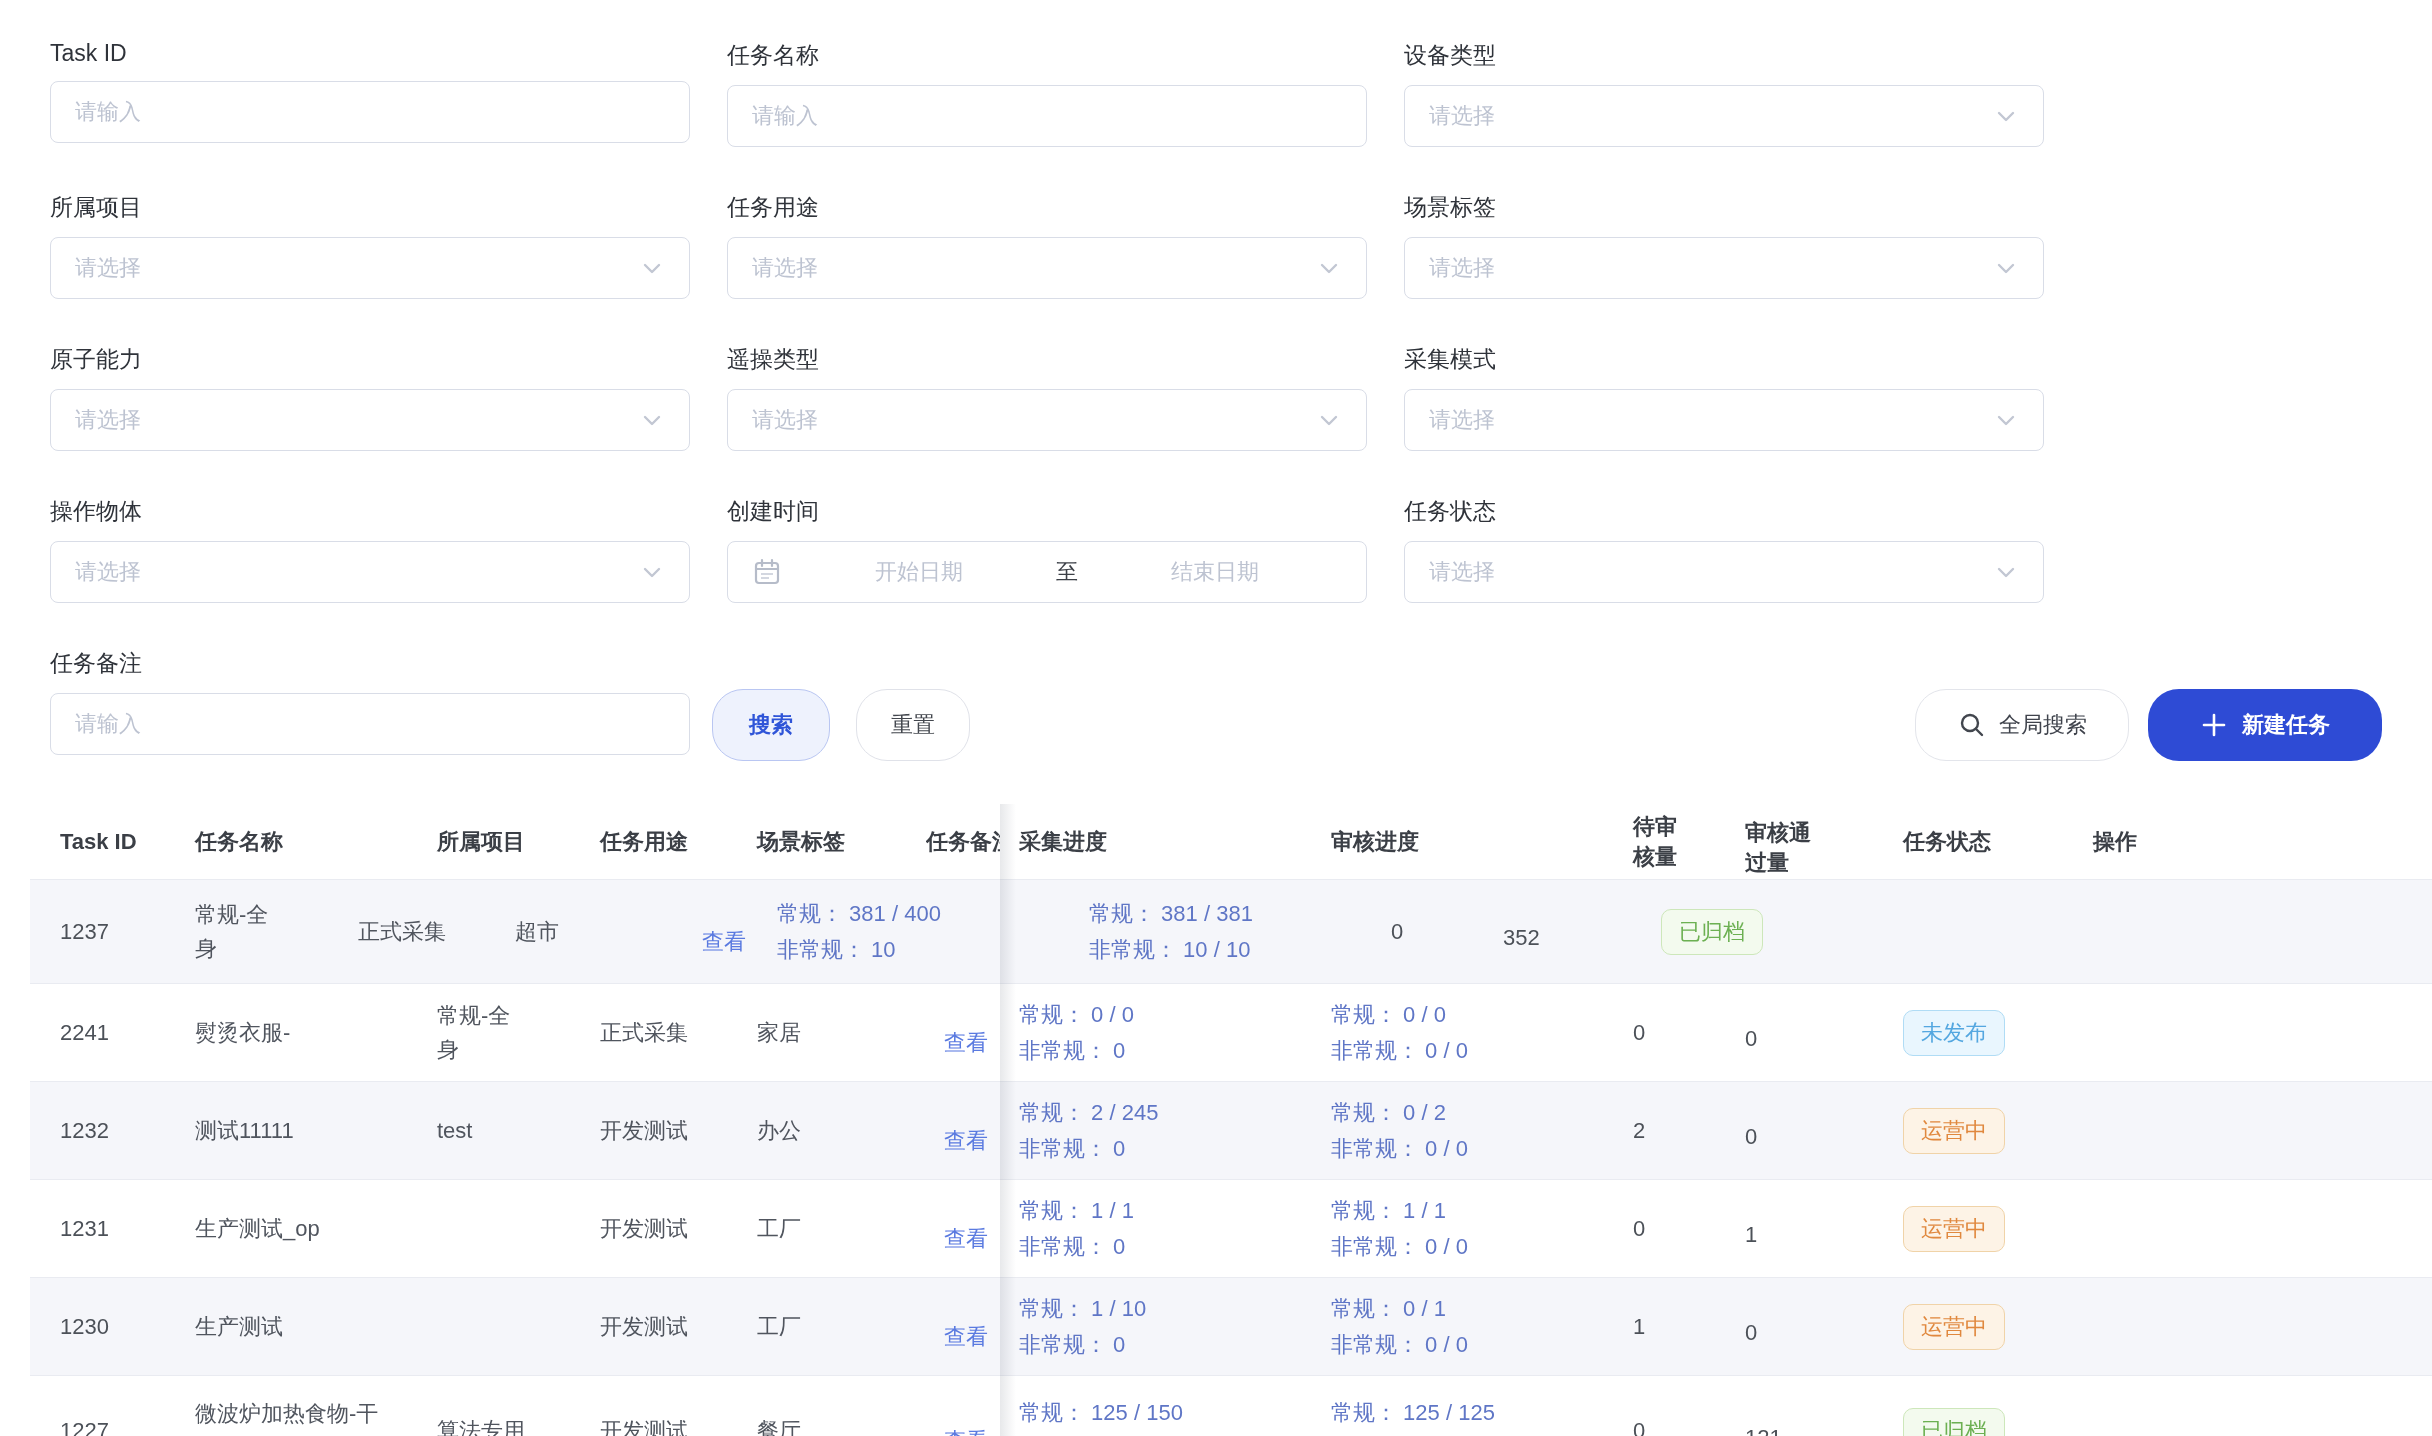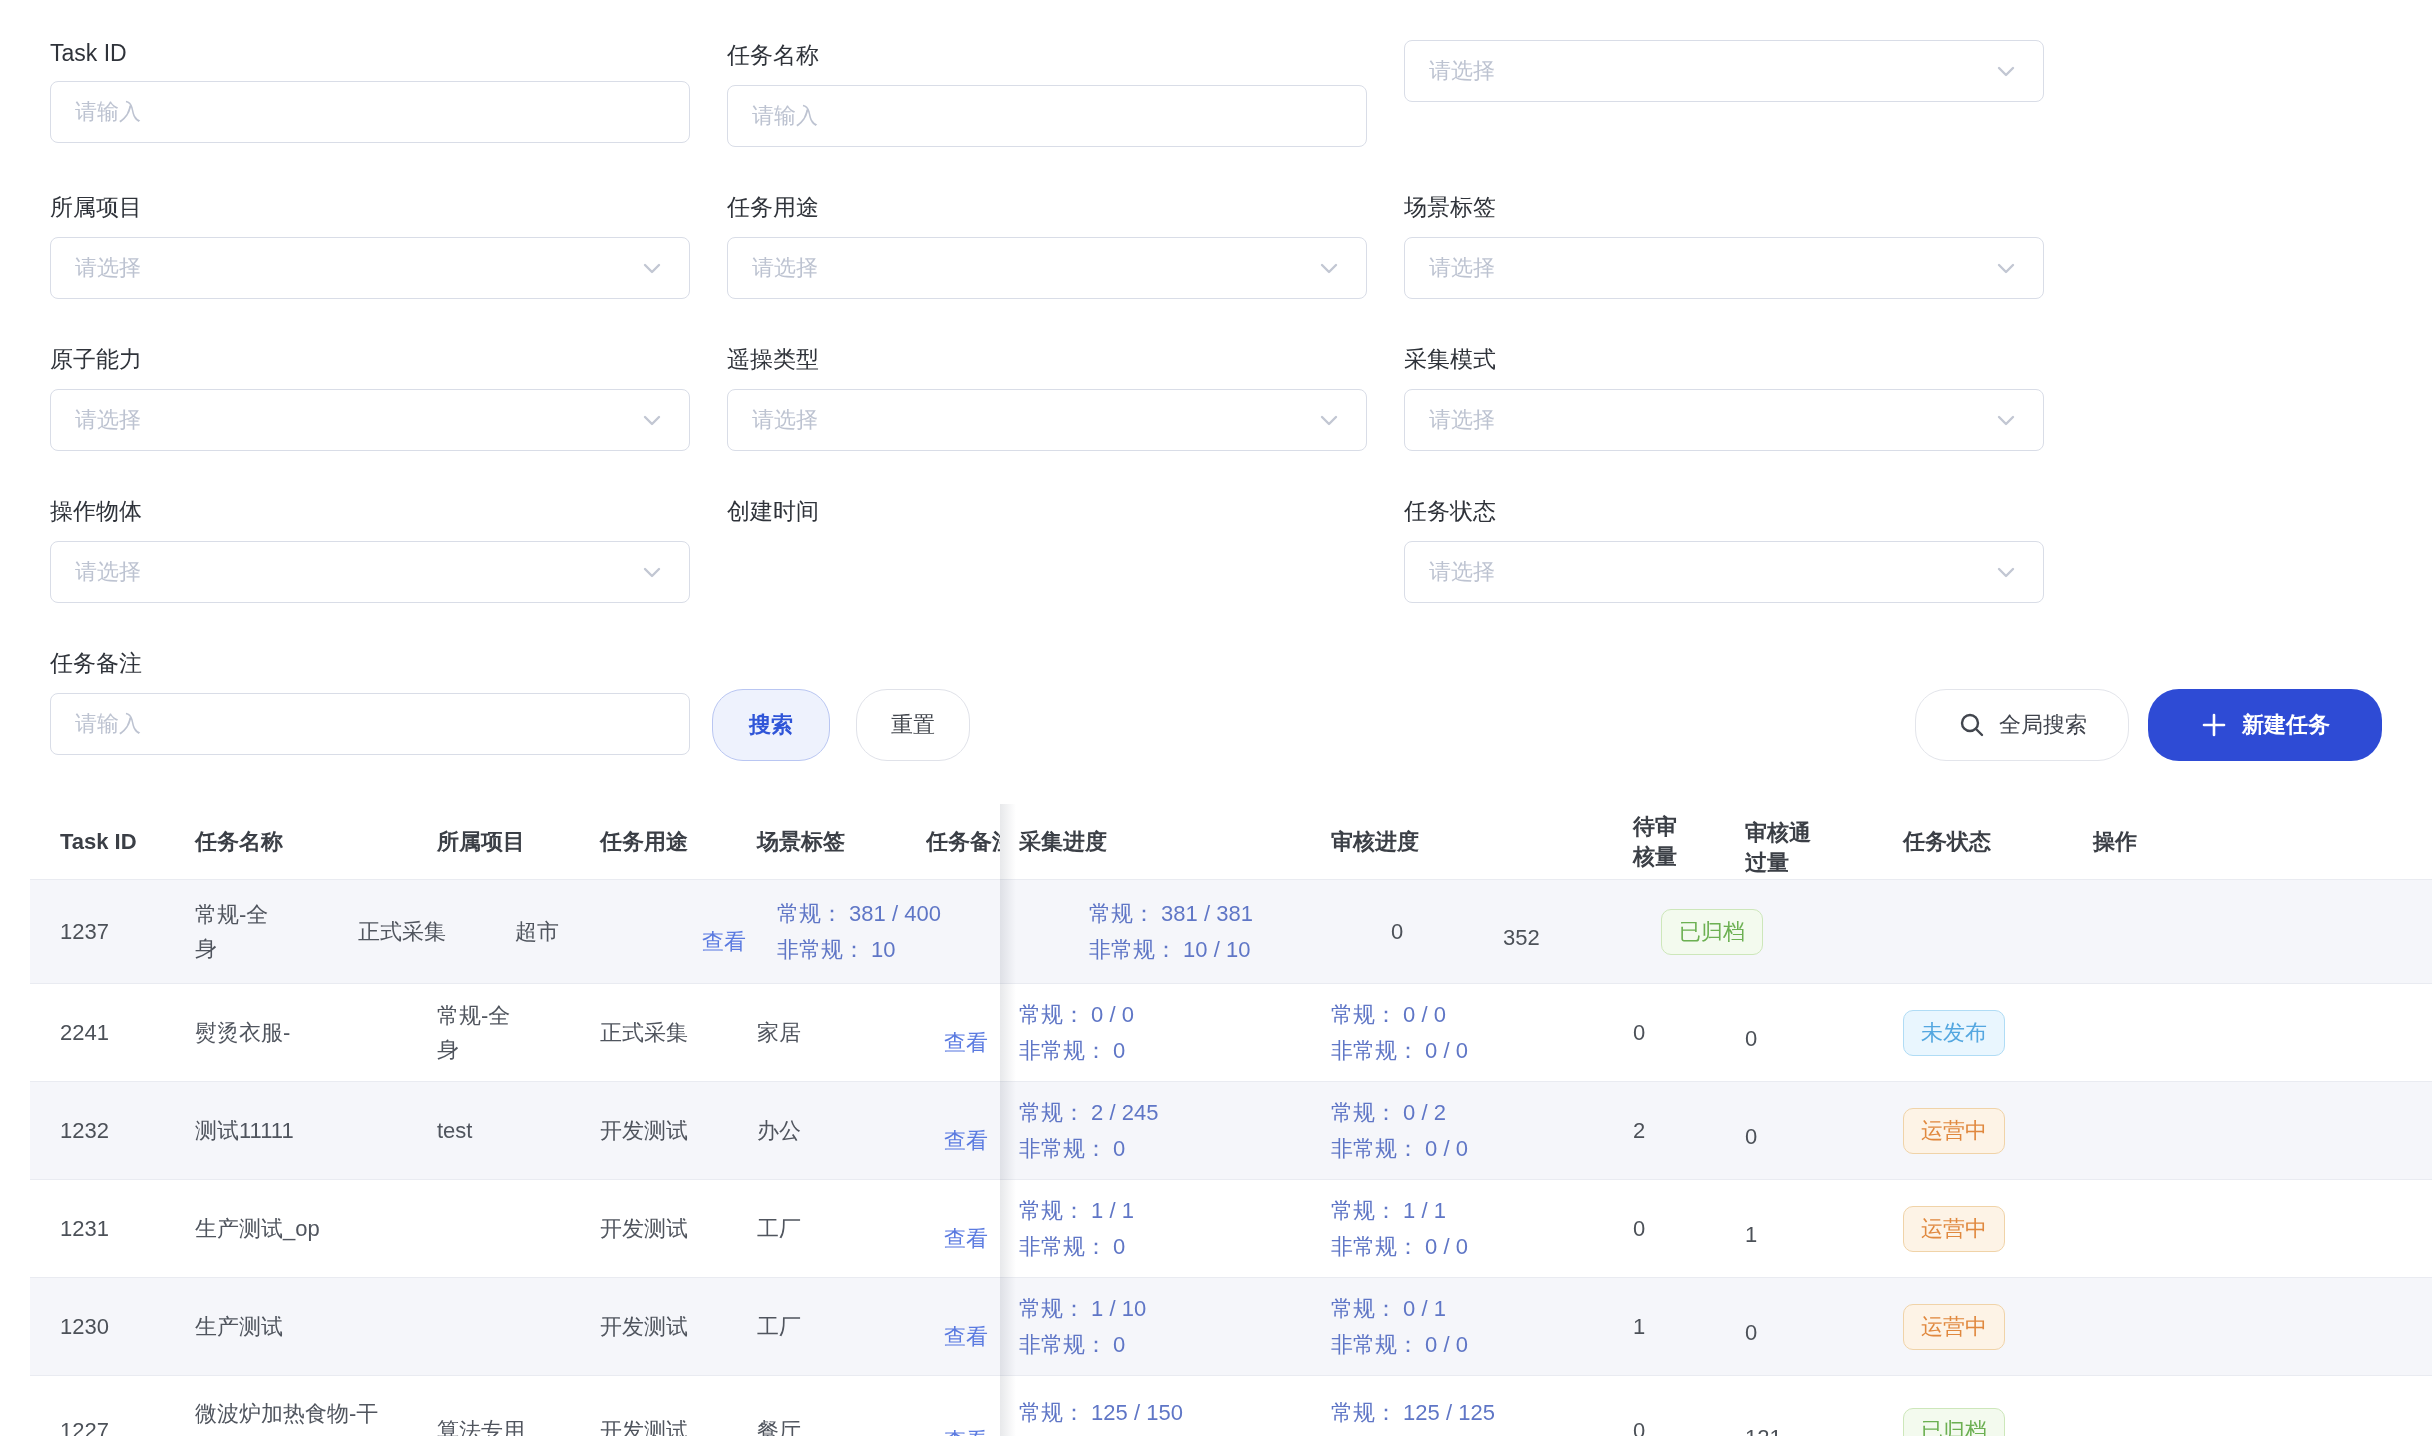--- a/index.html
+++ b/index.html
@@ -87,20 +87,21 @@
 
   <div class="field">
     <label>Task ID</label>
     <input class="control" type="text" placeholder="请输入" style="">
   </div>
   <div class="field">
     <label>任务名称</label>
     <input class="control" type="text" placeholder="请输入" style="">
   </div>
   <div class="field">
+    <label>设备类型</label>
     <div class="control select">
       <span class="placeholder">请选择</span>
       <svg class="chev" width="26" height="26" viewBox="0 0 26 26">
           <polyline points="6,10 13,17 20,10" fill="none" stroke="#c2c7d3" stroke-width="2.4" stroke-linecap="round" stroke-linejoin="round"></polyline>
         </svg>
     </div>
   </div>
 
   <div class="field">
     <label>所属项目</label>
@@ -162,20 +163,33 @@
     <label>操作物体</label>
     <div class="control select">
       <span class="placeholder">请选择</span>
       <svg class="chev" width="26" height="26" viewBox="0 0 26 26">
           <polyline points="6,10 13,17 20,10" fill="none" stroke="#c2c7d3" stroke-width="2.4" stroke-linecap="round" stroke-linejoin="round"></polyline>
         </svg>
     </div>
   </div>
   <div class="field">
     <label>创建时间</label>
+    <div class="control date">
+      <svg class="cal" width="30" height="30" viewBox="0 0 30 30">
+          <rect x="4" y="6" width="22" height="20" rx="3" fill="none" stroke="#b6bcc9" stroke-width="2.2"></rect>
+          <line x1="10" y1="3" x2="10" y2="9" stroke="#b6bcc9" stroke-width="2.2" stroke-linecap="round"></line>
+          <line x1="20" y1="3" x2="20" y2="9" stroke="#b6bcc9" stroke-width="2.2" stroke-linecap="round"></line>
+          <line x1="4" y1="12" x2="26" y2="12" stroke="#b6bcc9" stroke-width="2"></line>
+          <line x1="9" y1="17" x2="21" y2="17" stroke="#d3d7e0" stroke-width="2"></line>
+          <line x1="9" y1="21" x2="17" y2="21" stroke="#d3d7e0" stroke-width="2"></line>
+        </svg>
+      <span class="ph">开始日期</span>
+      <span class="sep">至</span>
+      <span class="ph">结束日期</span>
+    </div>
   </div>
   <div class="field">
     <label>任务状态</label>
     <div class="control select">
       <span class="placeholder">请选择</span>
       <svg class="chev" width="26" height="26" viewBox="0 0 26 26">
           <polyline points="6,10 13,17 20,10" fill="none" stroke="#c2c7d3" stroke-width="2.4" stroke-linecap="round" stroke-linejoin="round"></polyline>
         </svg>
     </div>
   </div>

